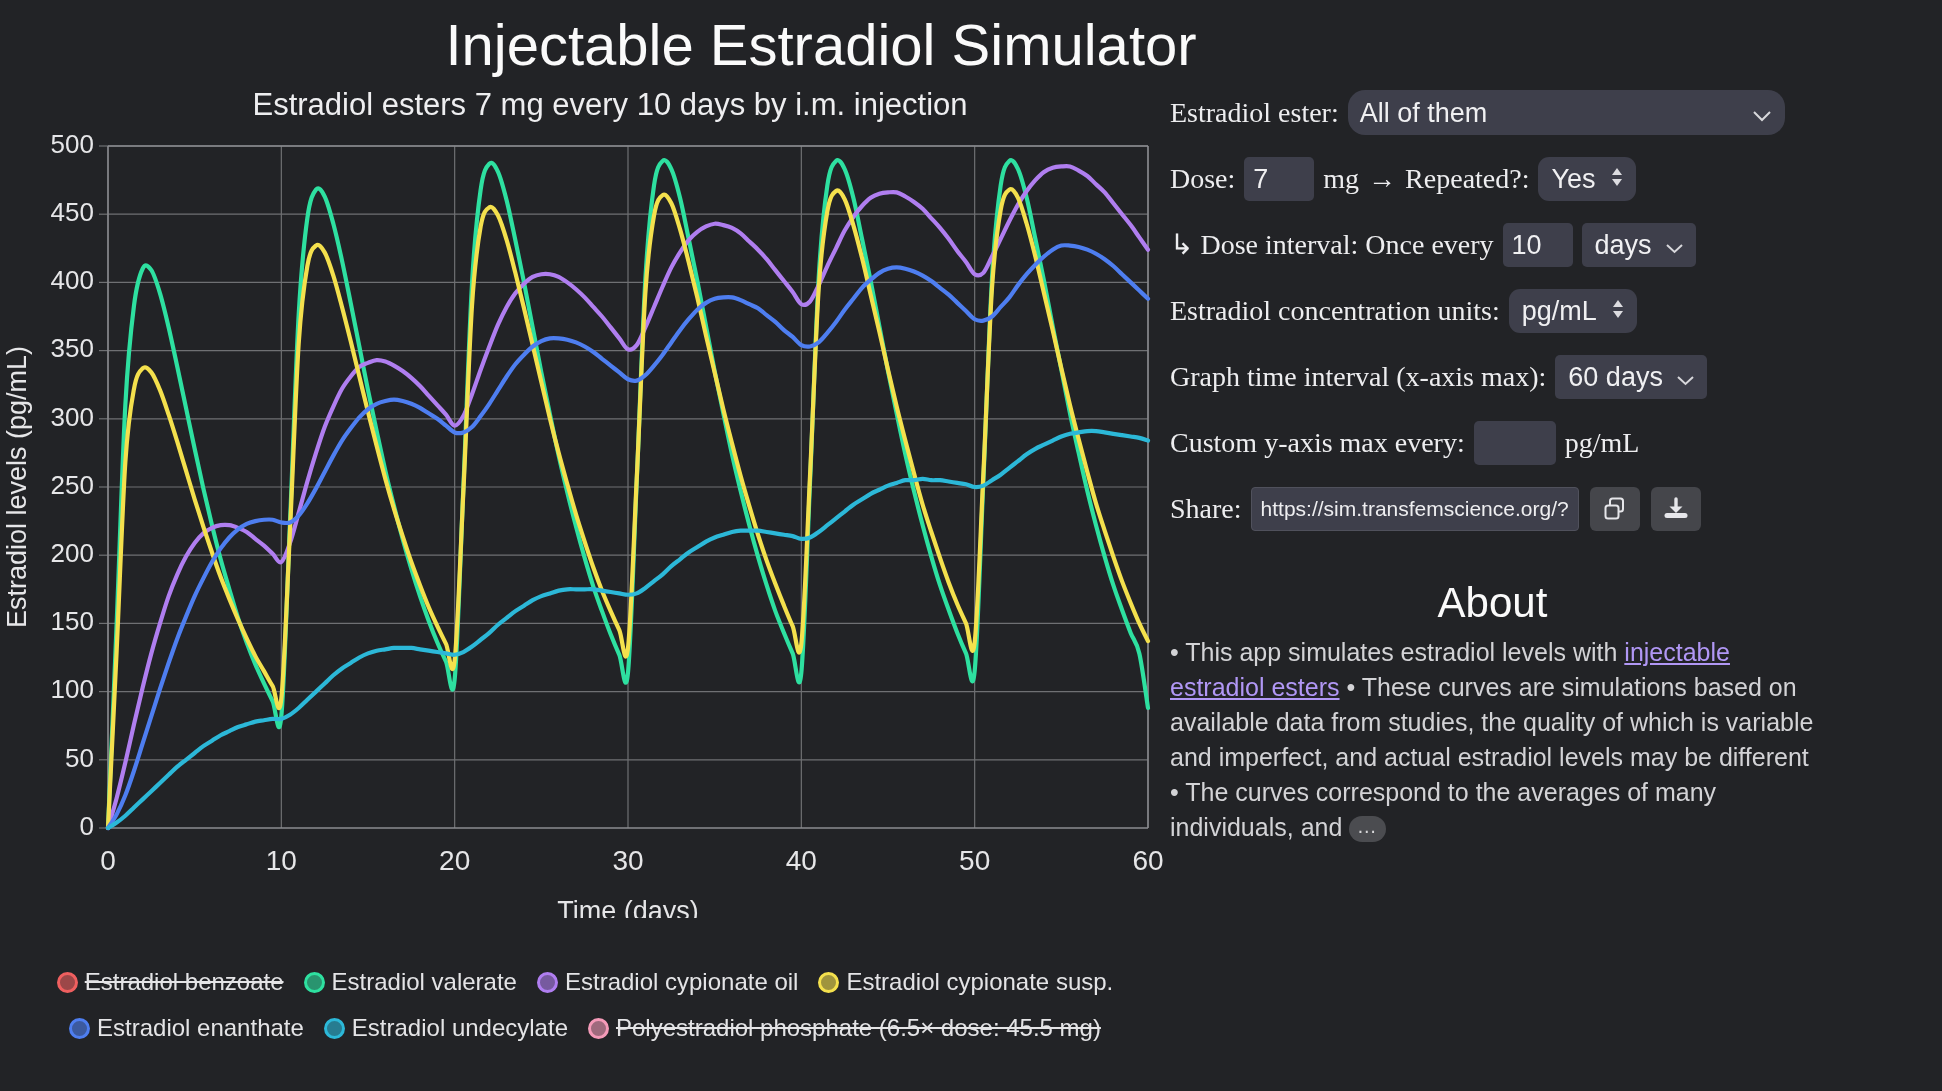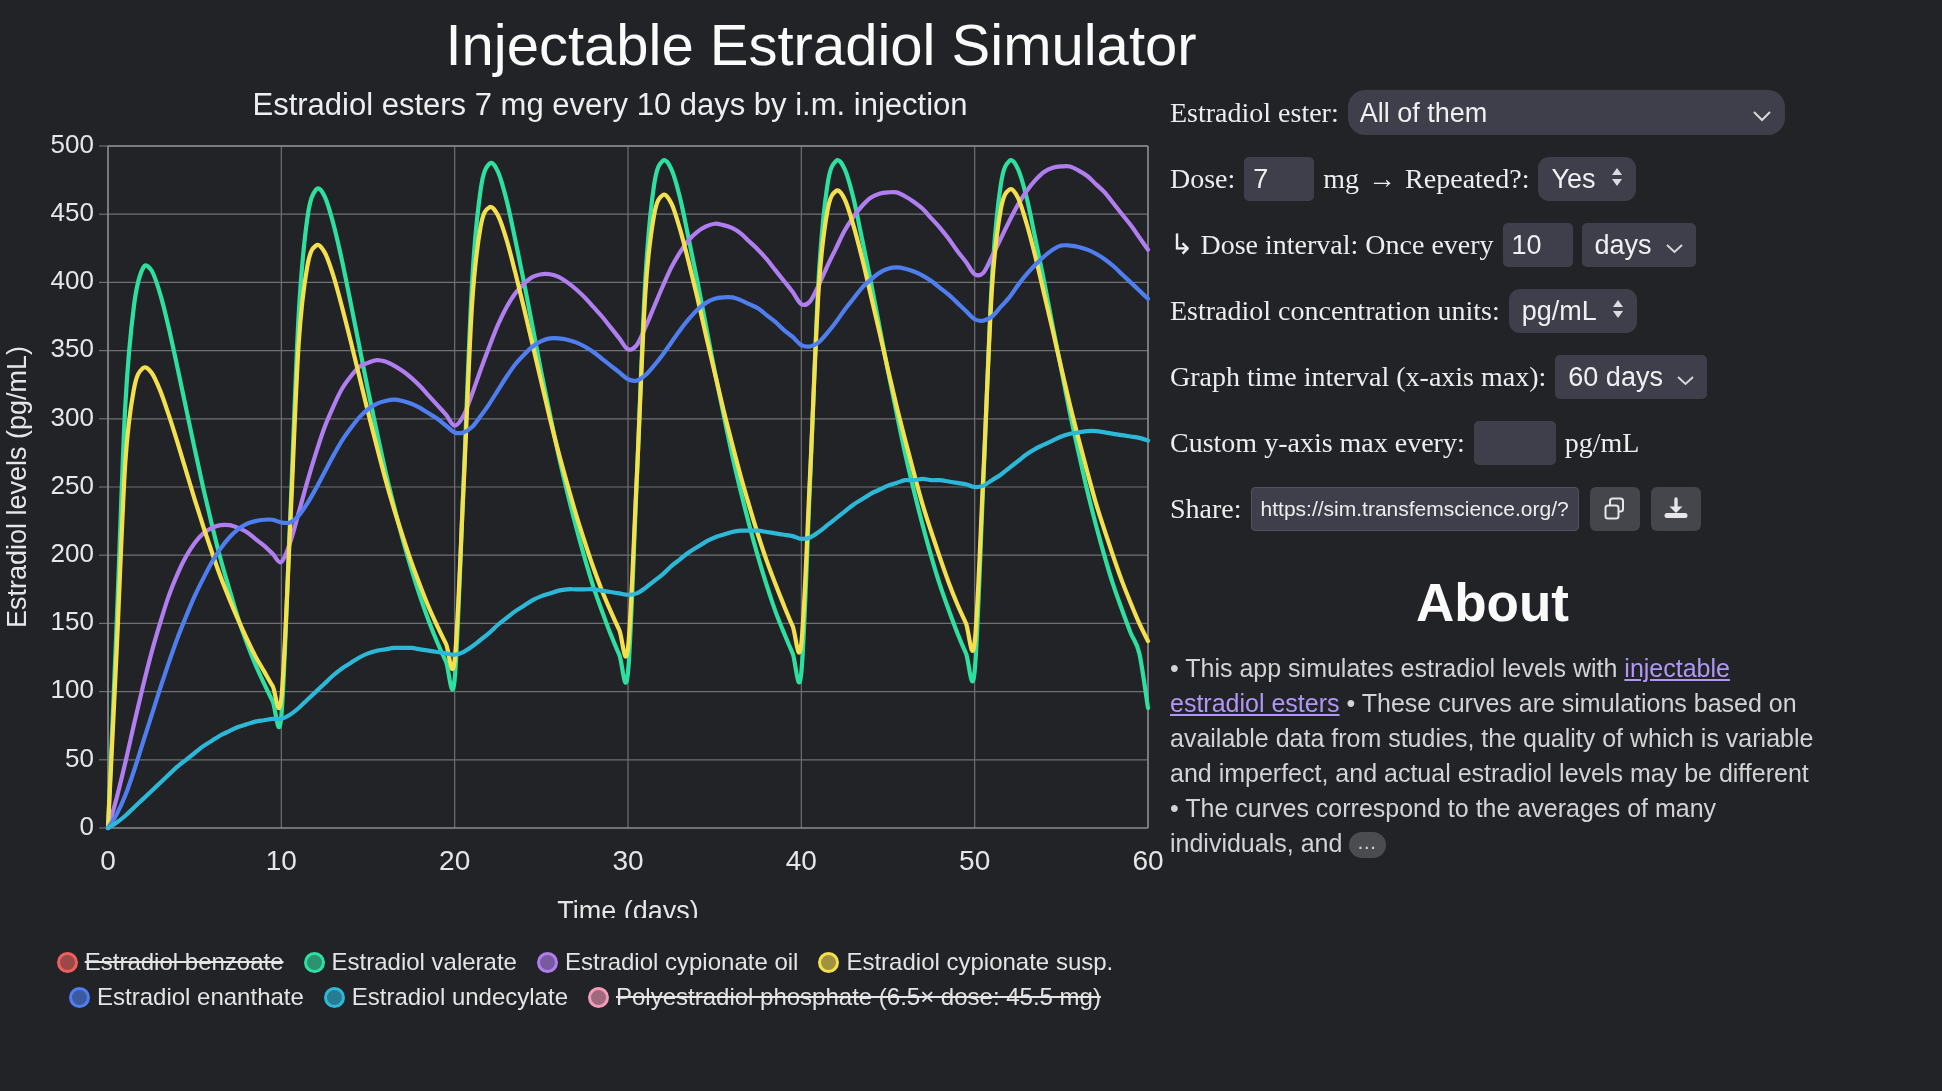--- a/index.html
+++ b/index.html
@@ -46,25 +46,25 @@
   .ytick { font-size: 26px; text-anchor: end; dominant-baseline: middle; }
   .xtick { font-size: 28px; text-anchor: middle; }
   .axlabel { font-size: 27px; text-anchor: middle; }
   .gridline { stroke: #6f7073; stroke-width: 1.2; }
   .axisline { stroke: #8b8c90; stroke-width: 1.4; }
   .curve { fill: none; stroke-width: 4.2; stroke-linejoin: round; stroke-linecap: round; }
 
   
   .legend {
     width: 1170px;
-    margin-top: 0;
+    margin-top: 20px;
     display: flex;
     flex-direction: column;
     align-items: center;
-    gap: 7px;
+    gap: 18px;
   }
   .legend-row { display: flex; align-items: center; justify-content: center; gap: 20px; }
   .legend-item { display: flex; align-items: center; gap: 7px; cursor: pointer; }
   .legend-dot {
     width: 21px; height: 21px; border-radius: 50%;
     border: 3px solid; display: inline-block; flex: 0 0 auto;
   }
   .legend-label { font-size: 24px; color: #e4e4e6; white-space: nowrap; }
   .legend-item.off .legend-label { text-decoration: line-through; color: #e4e4e6; }
 
@@ -120,22 +120,22 @@
   }
   .icon-btn {
     width: 50px; height: 44px; background: #45464b; border: none; border-radius: 6px;
     display: inline-flex; align-items: center; justify-content: center;
     cursor: pointer; margin-left: 11px; padding: 0;
   }
   .icon-btn svg { display: block; }
 
   
   .about-heading {
-    text-align: center; font-size: 53px; font-weight: 700; color: #fafafa;
-    margin: 46px 0 22px 0; line-height: 52px;
+    text-align: center; font-size: 42px; font-weight: 400; color: #fafafa;
+    margin: 46px 0 6px 0; line-height: 52px;
   }
   .about-body {
     font-size: 25px; line-height: 35px; color: #d3d3d6; width: 645px;
   }
   .about-link { color: #b197f5; text-decoration: underline; cursor: pointer; }
   .ellipsis-btn {
     display: inline-flex; align-items: center; justify-content: center;
     width: 37px; height: 26px; border-radius: 13px; background: #4b4c50;
     color: #d8d8da; font-size: 20px; vertical-align: middle; cursor: pointer;
     line-height: 10px; letter-spacing: 2px; padding-bottom: 6px;

